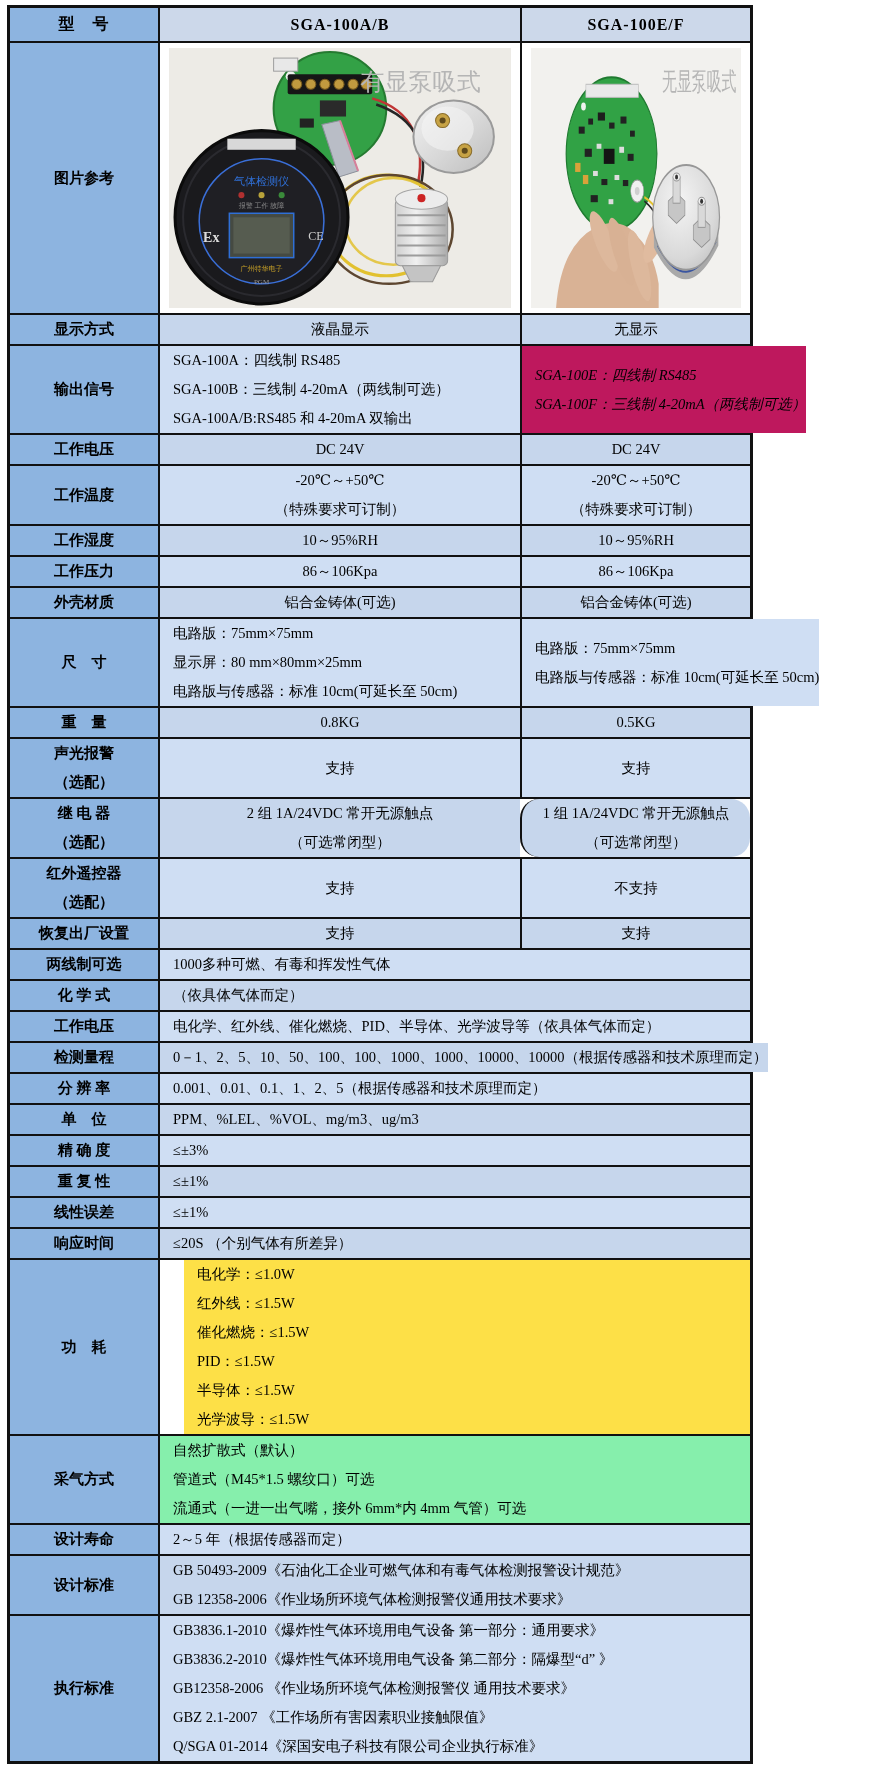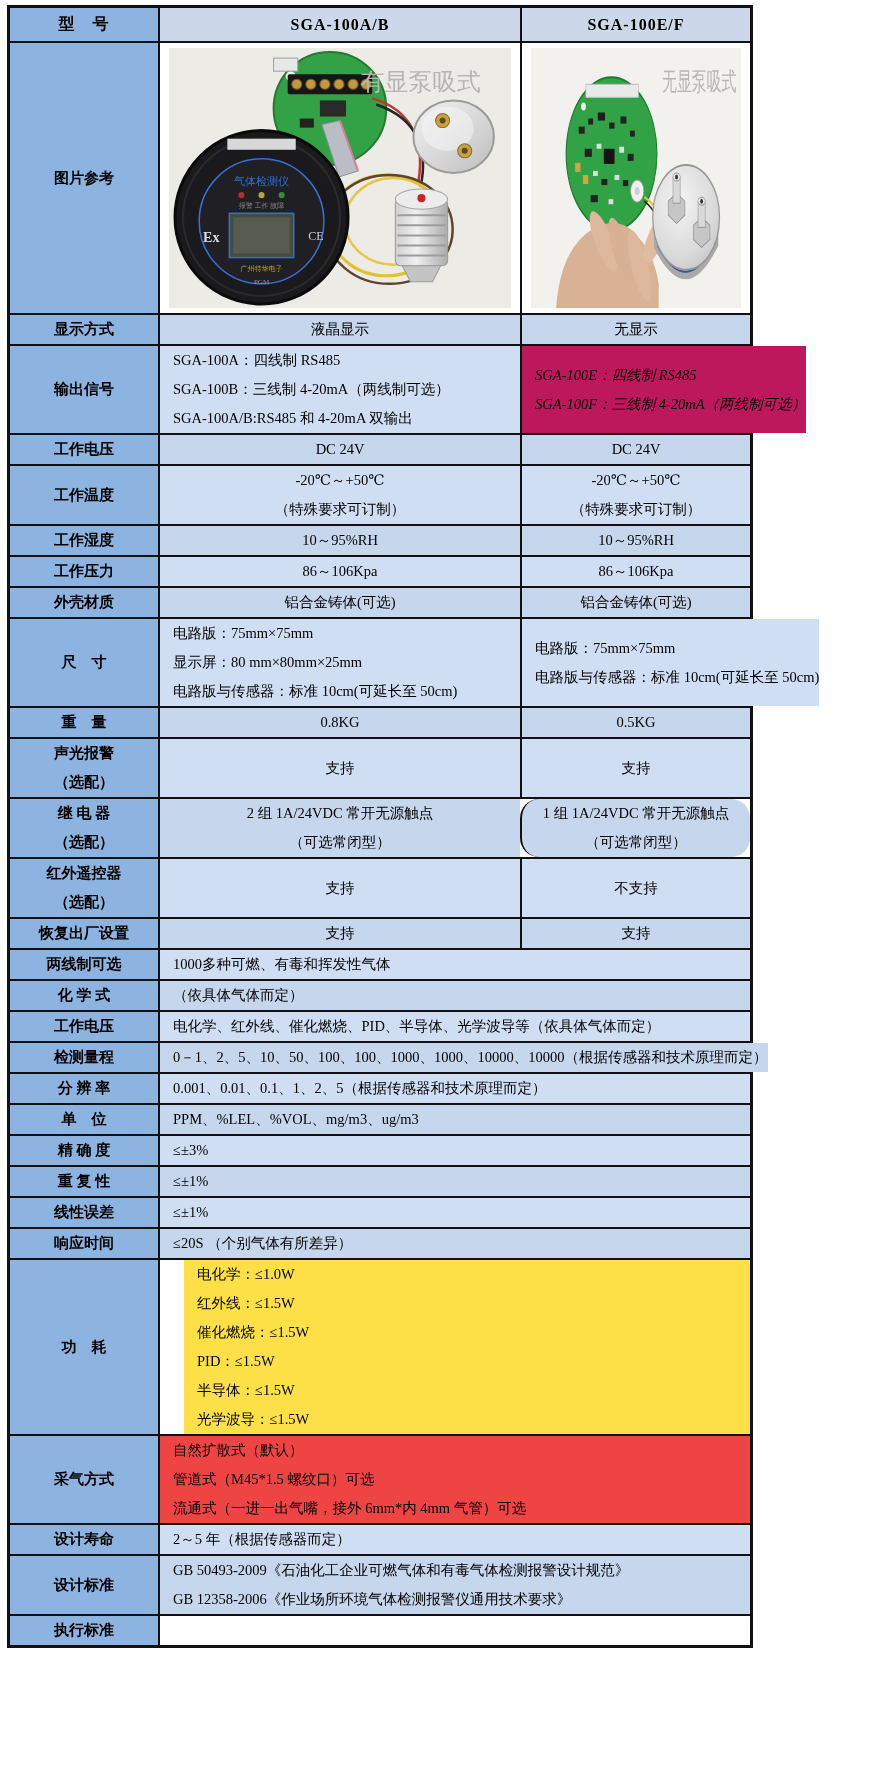--- a/index.html
+++ b/index.html
@@ -469,21 +469,21 @@
           <div class="line">催化燃烧：≤1.5W</div>
           <div class="line">PID：≤1.5W</div>
           <div class="line">半导体：≤1.5W</div>
           <div class="line">光学波导：≤1.5W</div>
         </div>
       </div>
       <div class="srow span">
         <div class="lcell">
           <div class="line">采气方式</div>
         </div>
-        <div class="vcell left" style="background: #ef4444;">
+        <div class="vcell left" style="background: #86efac;">
           <div class="line">自然扩散式（默认）</div>
           <div class="line">管道式（M45*1.5 螺纹口）可选</div>
           <div class="line">流通式（一进一出气嘴，接外 6mm*内 4mm 气管）可选</div>
         </div>
       </div>
       <div class="srow span">
         <div class="lcell">
           <div class="line">设计寿命</div>
         </div>
         <div class="vcell left" style="background: rgb(207, 222, 243);">
@@ -496,16 +496,23 @@
         </div>
         <div class="vcell left" style="background: rgb(198, 214, 236);">
           <div class="line">GB 50493-2009《石油化工企业可燃气体和有毒气体检测报警设计规范》</div>
           <div class="line">GB 12358-2006《作业场所环境气体检测报警仪通用技术要求》</div>
         </div>
       </div>
       <div class="srow span">
         <div class="lcell">
           <div class="line">执行标准</div>
         </div>
+        <div class="vcell left" style="background: rgb(207, 222, 243);">
+          <div class="line">GB3836.1-2010《爆炸性气体环境用电气设备 第一部分：通用要求》</div>
+          <div class="line">GB3836.2-2010《爆炸性气体环境用电气设备 第二部分：隔爆型“d” 》</div>
+          <div class="line">GB12358-2006 《作业场所环境气体检测报警仪 通用技术要求》</div>
+          <div class="line">GBZ 2.1-2007 《工作场所有害因素职业接触限值》</div>
+          <div class="line">Q/SGA 01-2014《深国安电子科技有限公司企业执行标准》</div>
+        </div>
       </div>
     </div>
 
 </div>
 
 </body></html>

